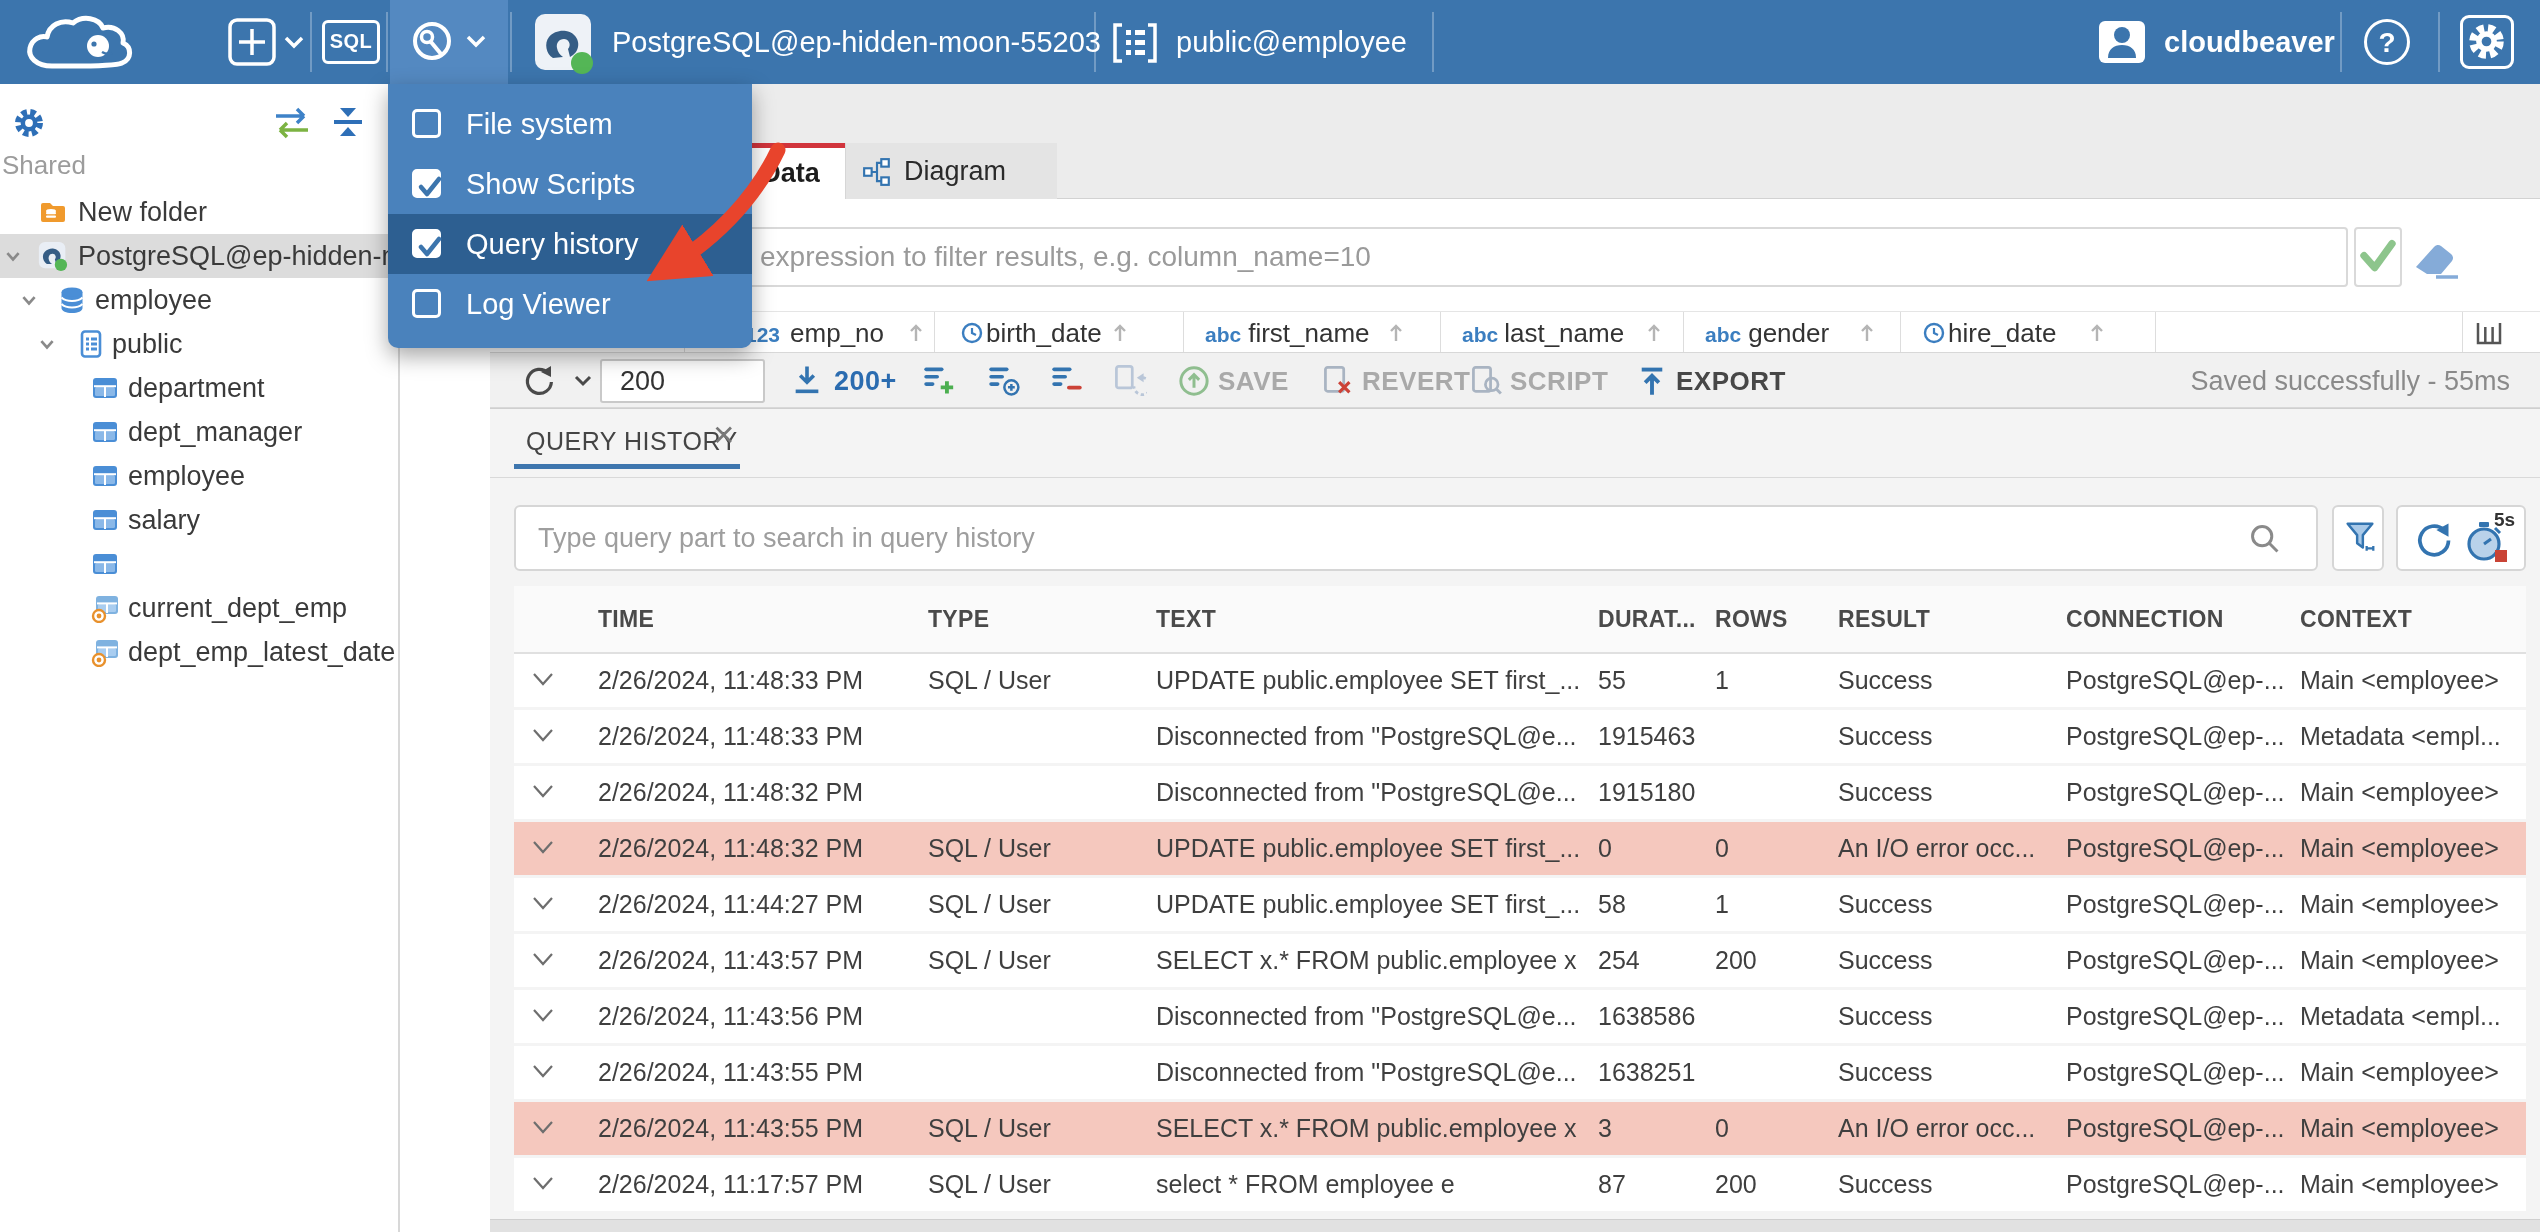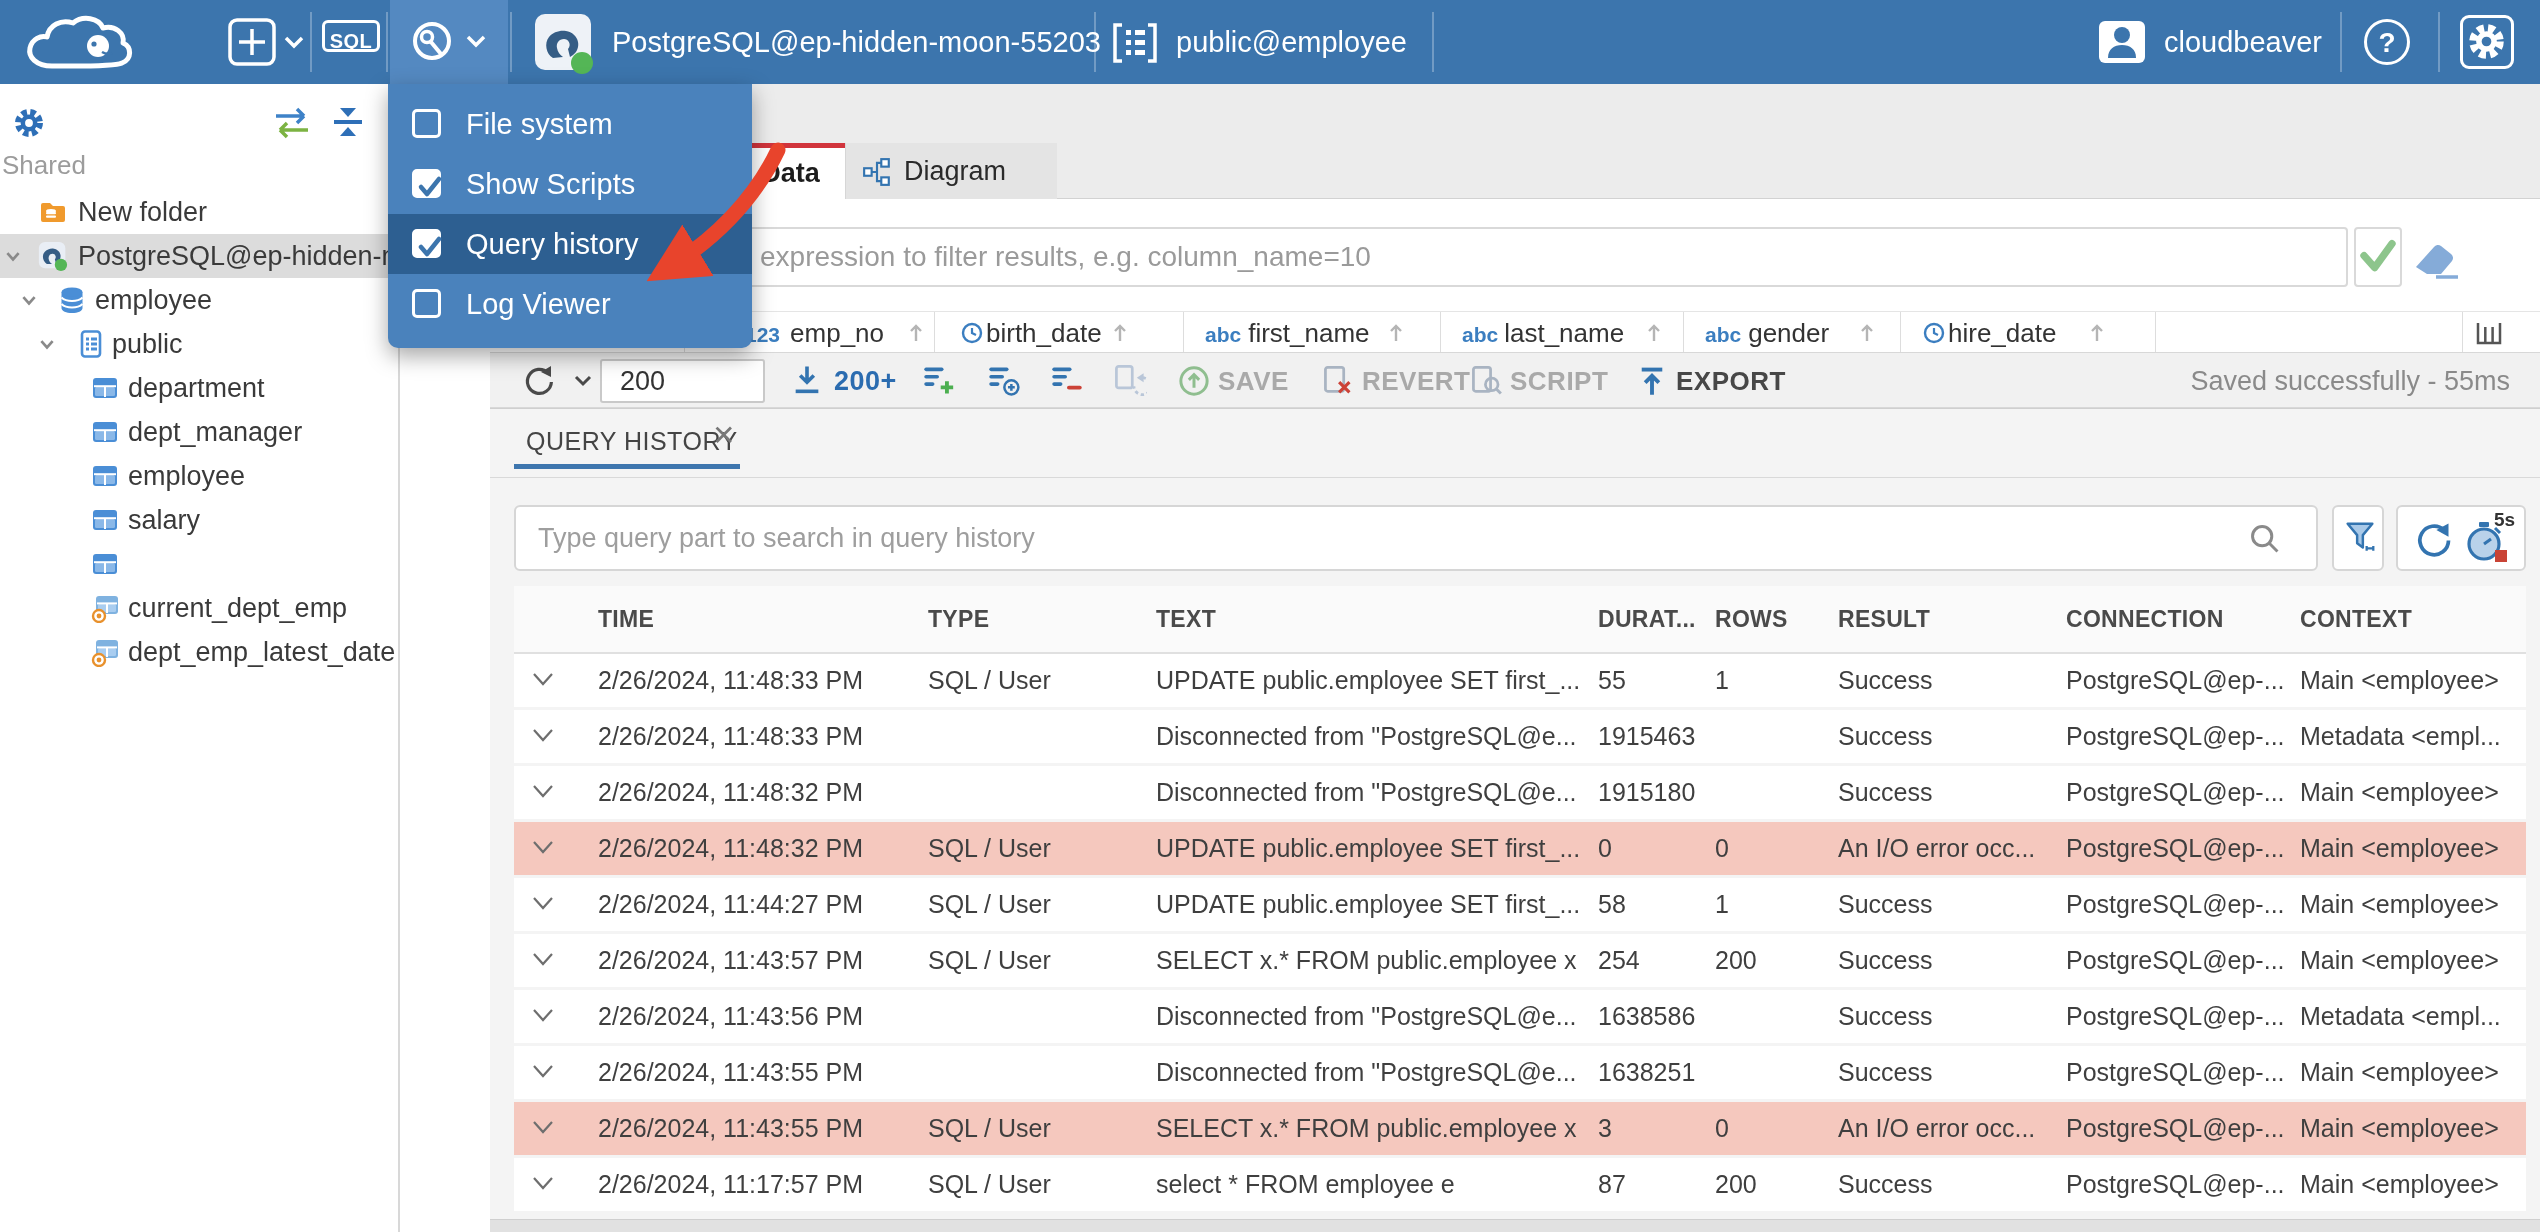--- a/index.html
+++ b/index.html
@@ -4,21 +4,21 @@
 <style>
   html,body{margin:0;padding:0;background:#888;}
   *{box-sizing:border-box;font-family:"Liberation Sans","DejaVu Sans",sans-serif;}
   .screen{position:relative;width:2540px;height:1232px;background:#fff;overflow:hidden;}
 
   
   .topbar{position:absolute;left:0;top:0;width:2540px;height:84px;background:#3c75ad;z-index:30;}
   .tsep{position:absolute;top:12px;height:60px;width:2px;background:rgba(255,255,255,.28);}
   .tb-text{position:absolute;top:0;height:84px;line-height:84px;color:#fff;font-size:29px;white-space:nowrap;}
   .tools-hl{position:absolute;left:390px;top:0;width:118px;height:84px;background:#5489c1;}
-  .sqlbtn{position:absolute;left:322px;top:20px;width:58px;height:32px;border:3.5px solid #fff;border-radius:6px;
+  .sqlbtn{position:absolute;left:322px;top:20px;width:58px;height:44px;border:3.5px solid #fff;border-radius:6px;
           color:#fff;font-weight:bold;font-size:20px;text-align:center;line-height:37px;letter-spacing:.5px;}
   .pgchip{position:absolute;left:535px;top:14px;width:56px;height:56px;border-radius:10px;background:#eef2f7;}
   .help-circ{position:absolute;left:2364px;top:19px;width:46px;height:46px;border:3.5px solid #fff;border-radius:50%;
              color:#fff;font-size:28px;font-weight:bold;text-align:center;line-height:42px;}
   .gearbox{position:absolute;left:2460px;top:15px;width:54px;height:54px;border:3.5px solid #fff;border-radius:9px;}
 
   
   .menu{position:absolute;left:388px;top:84px;width:364px;background:#4a82bc;z-index:50;
         border-radius:0 0 10px 10px;box-shadow:0 8px 22px rgba(0,0,0,.35);padding:10px 0 14px 0;}
   .menu-item{position:relative;height:60px;}
@@ -142,21 +142,21 @@
         <rect x="23" y="28" width="10" height="5" fill="#fff"></rect>
     </svg>
     <div class="tb-text" style="left:1176px;">public@employee</div>
     <div class="tsep" style="left:1432px;"></div>
 
     <svg class="abs" style="left:2098px;top:20px;" width="48" height="44" viewBox="0 0 48 44">
       <rect x="1" y="1" width="46" height="42" rx="6" fill="#fff"></rect>
       <circle cx="24" cy="15" r="8" fill="#3c75ad"></circle>
       <path d="M10 38 c0-9 6-13 14-13 s14 4 14 13 z" fill="#3c75ad"></path>
     </svg>
-    <div class="tb-text" style="left:2164px;">cloudbeaver</div>
+    <div class="tb-text" style="left:2164px;font-weight:bold;">cloudbeaver</div>
     <div class="tsep" style="left:2340px;"></div>
 
     <div class="help-circ">?</div>
     <div class="tsep" style="left:2438px;"></div>
 
     <div class="gearbox">
       <svg width="47" height="47" viewBox="0 0 34 34">
         <circle cx="17" cy="17" r="9" fill="none" stroke="#fff" stroke-width="7" stroke-dasharray="4.4 2.8"></circle>
         <circle cx="17" cy="17" r="5.5" fill="none" stroke="#fff" stroke-width="4"></circle>
       </svg>

